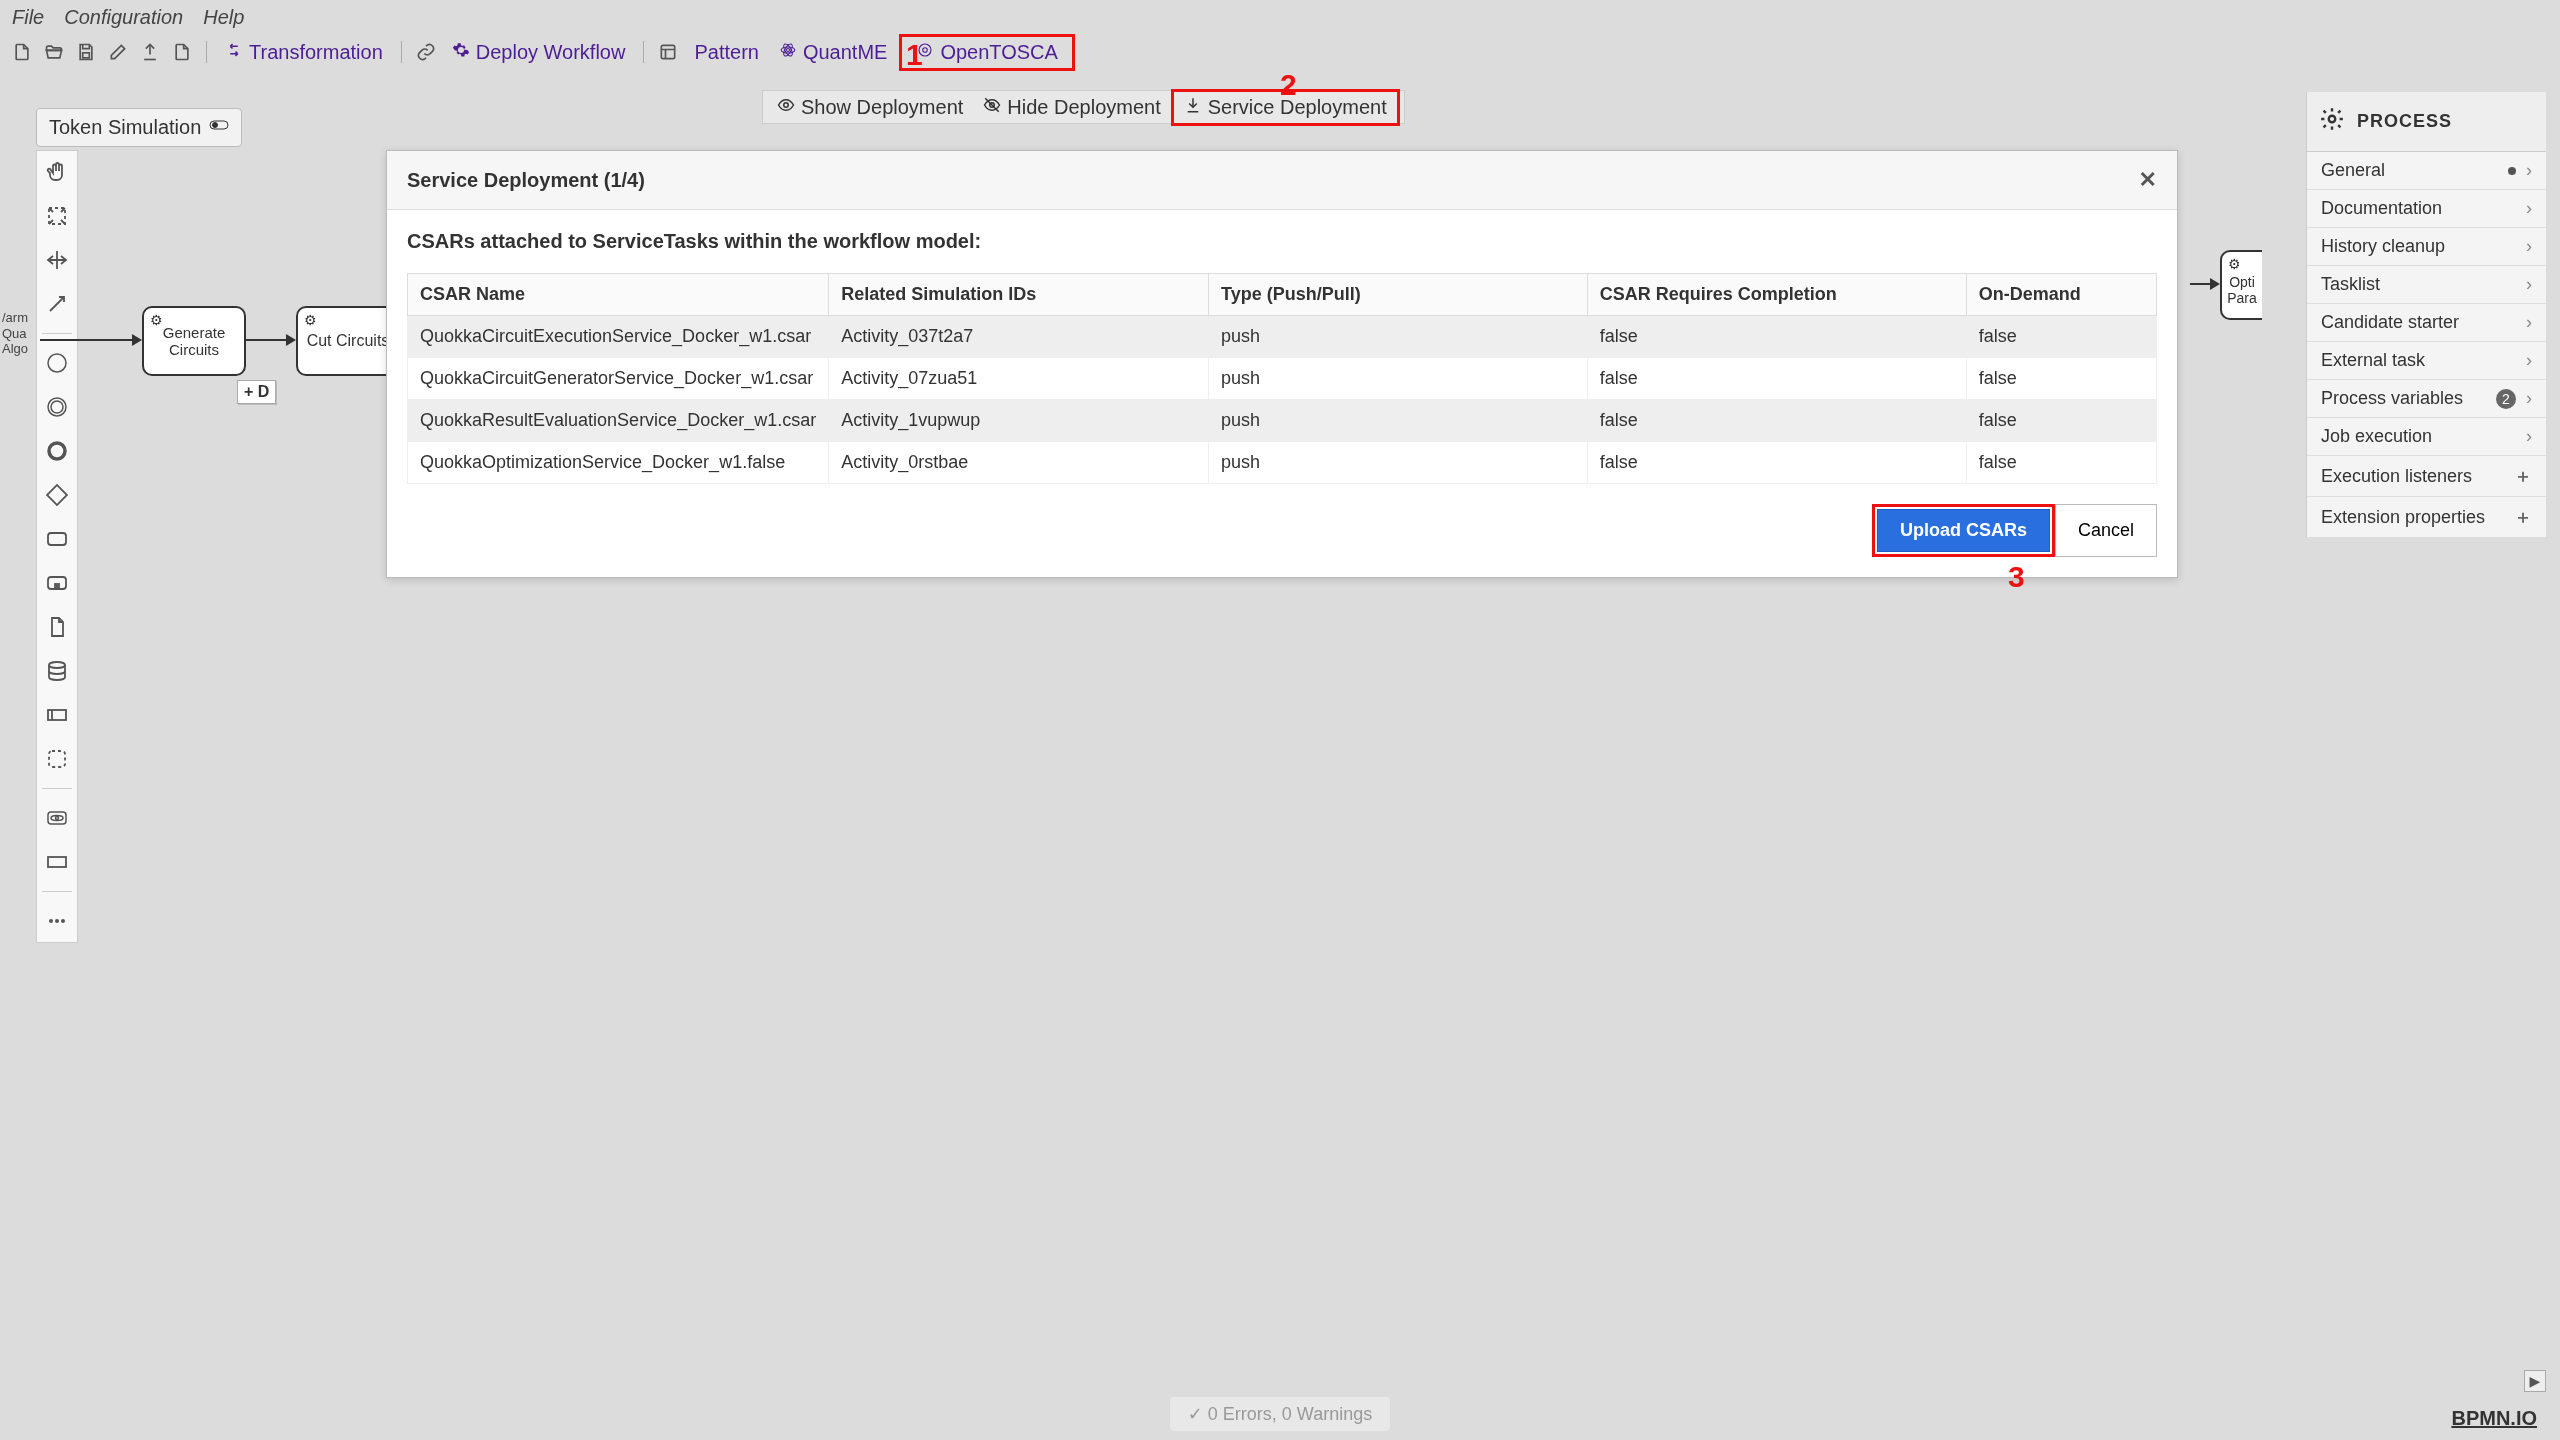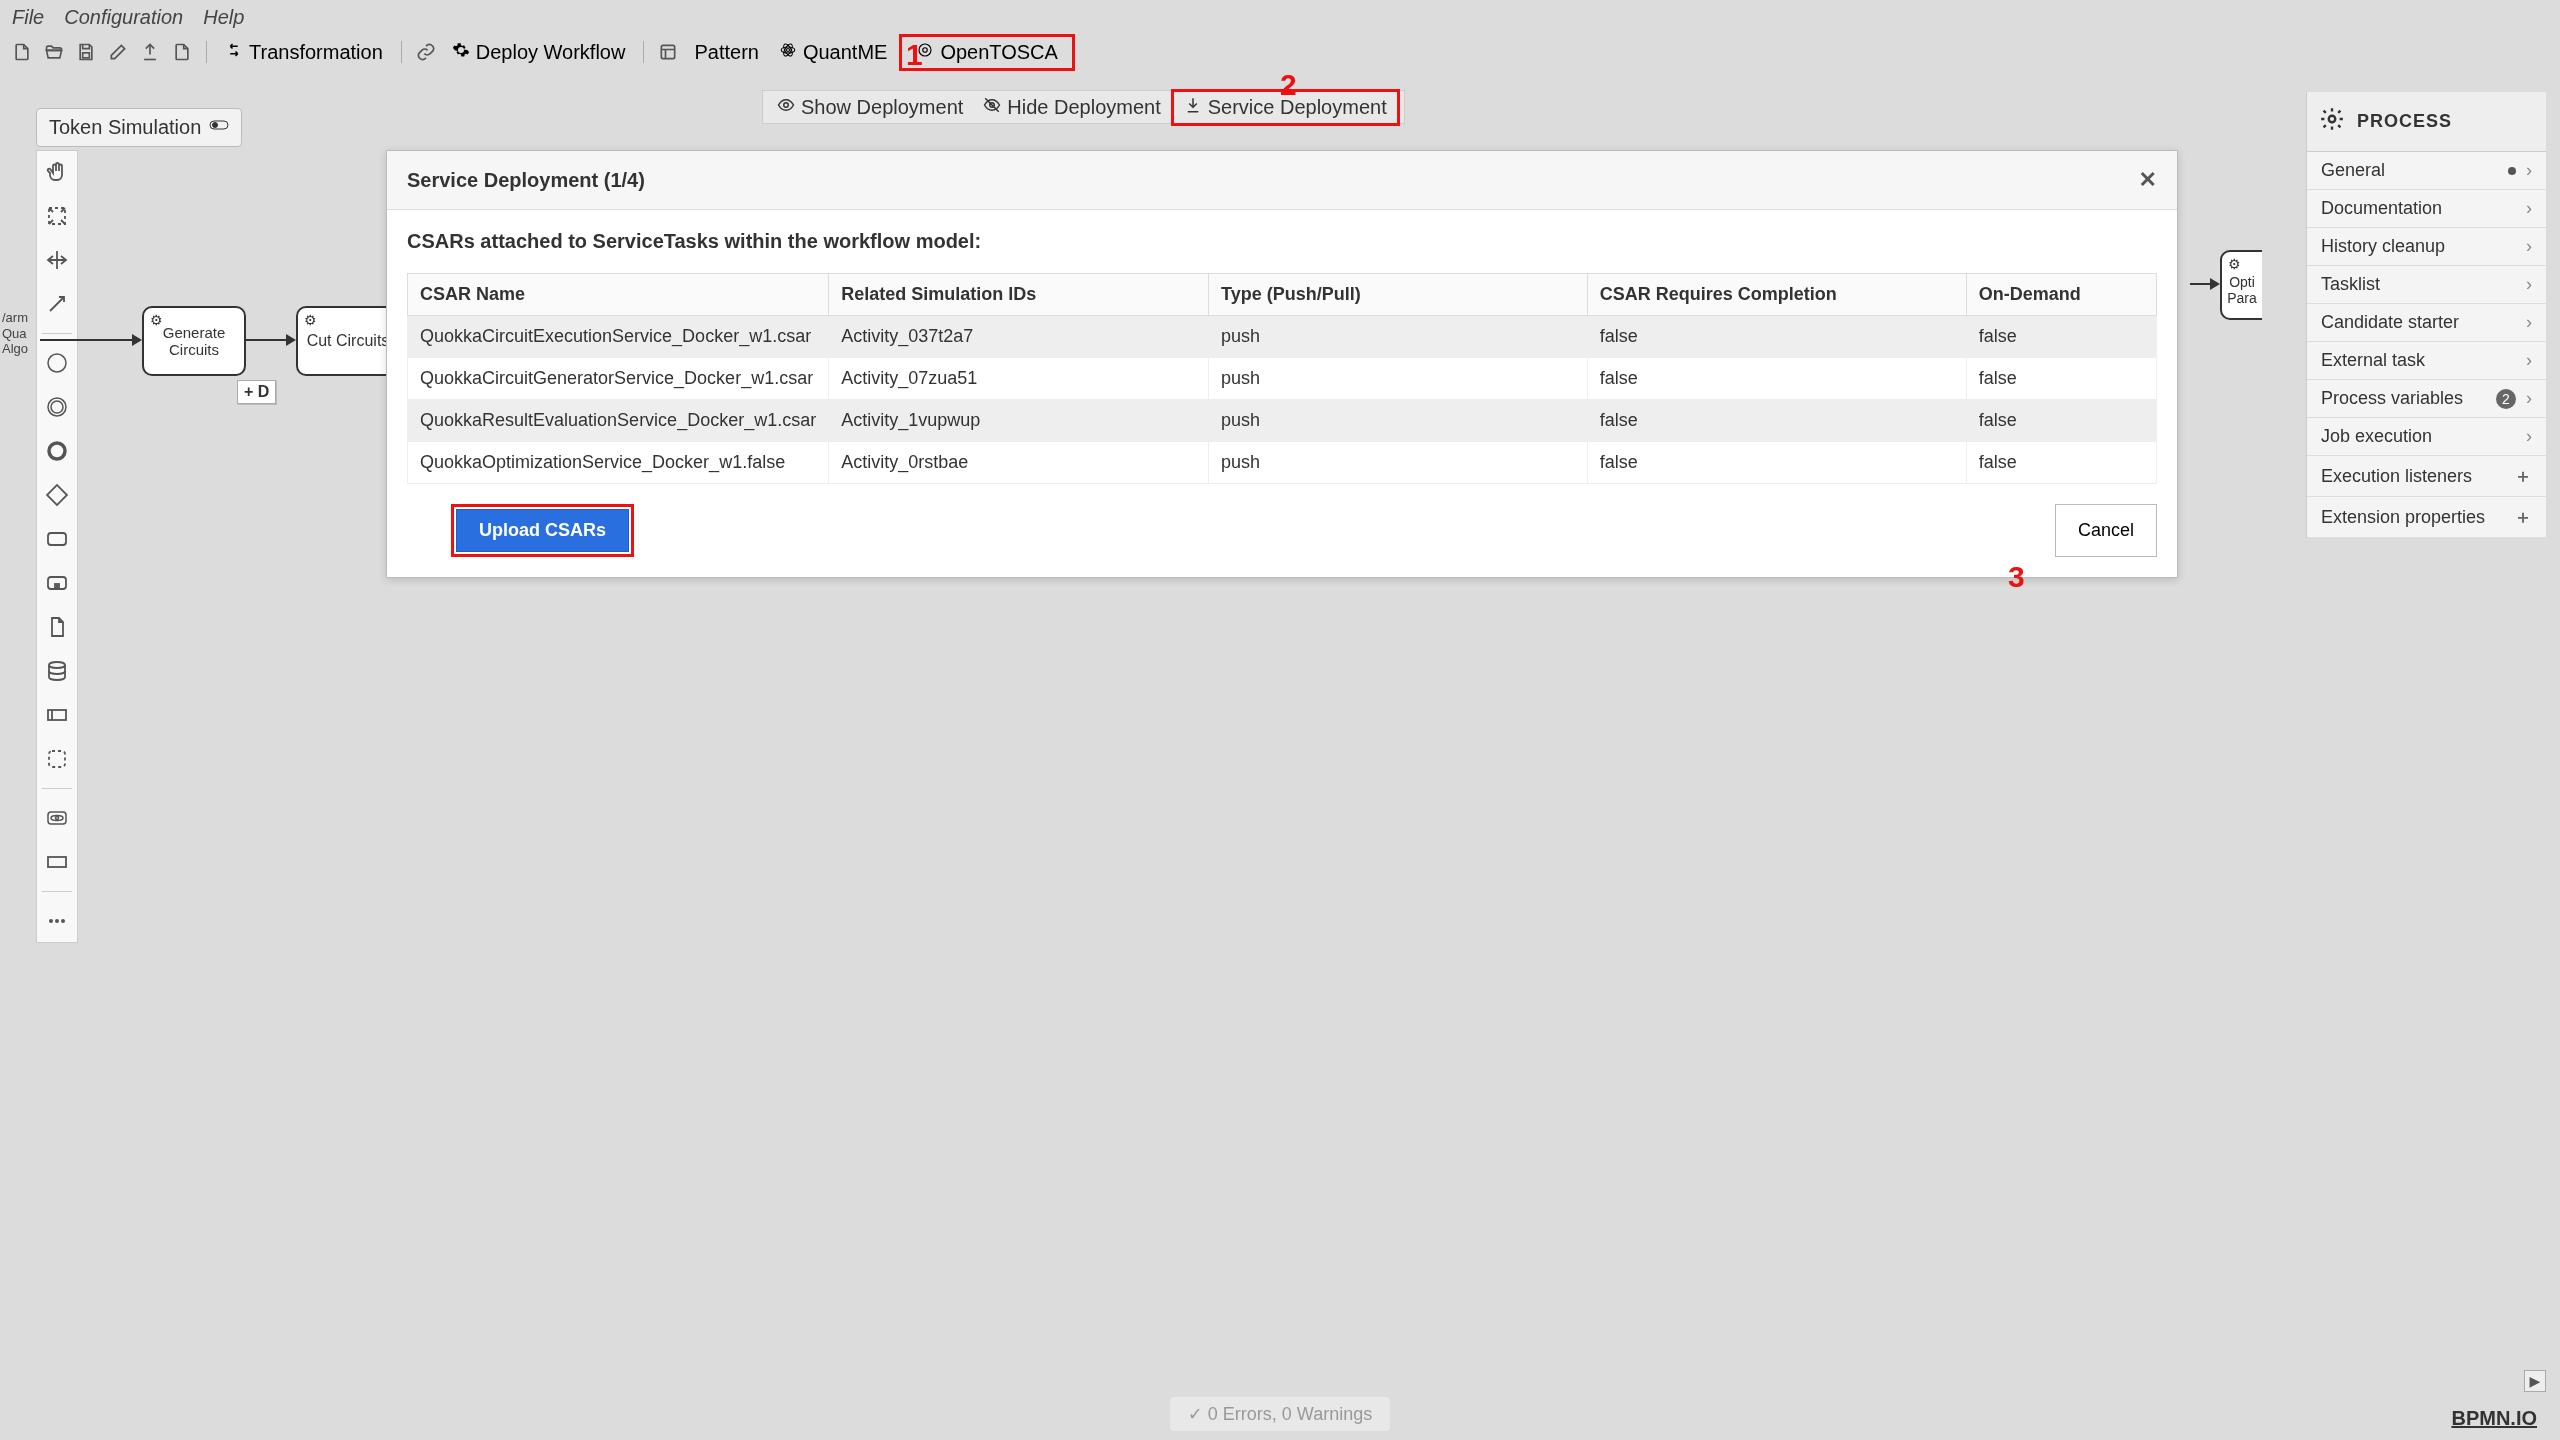--- a/index.html
+++ b/index.html
@@ -33,21 +33,21 @@
   padding: 0 8px;
   gap: 4px;
 }
 .tb-icon {
   width: 28px; height: 28px;
   display:flex; align-items:center; justify-content:center;
   color: #555;
 }
 .tb-icon svg { width: 20px; height: 20px; }
 .tb-sep { width: 1px; height: 22px; background: #aaa; margin: 0 6px; }
-.tb-btn { display:flex; align-items:center; gap:6px; padding: 4px 8px; font-size: 20px; color: #000000; text-align: right; }
+.tb-btn { display:flex; align-items:center; gap:6px; padding: 4px 8px; font-size: 20px; color: #4c1d95; text-align: right; }
 .tb-btn svg { width:18px; height:18px; }
 
 
 .hl-red { border: 3px solid #e11; }
 .hl-num { color:#e11; font-size: 30px; font-weight: bold; position: absolute; }
 
 
 .subbar {
   position:absolute;
   top: 66px; left: 762px;
@@ -133,21 +133,21 @@
 table.csar { width:100%; border-collapse:collapse; font-size:18px; }
 table.csar th {
   text-align:left; padding: 10px 12px; border:1px solid #ddd; background:#fafafa; font-weight:bold;
 }
 table.csar td {
   padding: 10px 12px; border:1px solid #eee;
 }
 table.csar tbody tr:nth-child(odd) { background:#eeeeee; }
 table.csar tbody tr:nth-child(even) { background:#fff; }
 .modal-footer {
-  padding: 20px; display:flex; justify-content:space-between; gap:0;margin-left:44px;
+  padding: 20px; display:flex; justify-content:flex-end; gap:0;
 }
 .btn {
   padding: 10px 22px; font-size:18px; border:1px solid #bbb; background:#fff; cursor:pointer;
 }
 .btn-primary {
   background:#2a6fe0; color:#fff; border:1px solid #1b5dc9; font-weight:bold;
 }
 .btn-primary-wrap { border:3px solid #e11; padding:2px; display:inline-block; }
 
 

